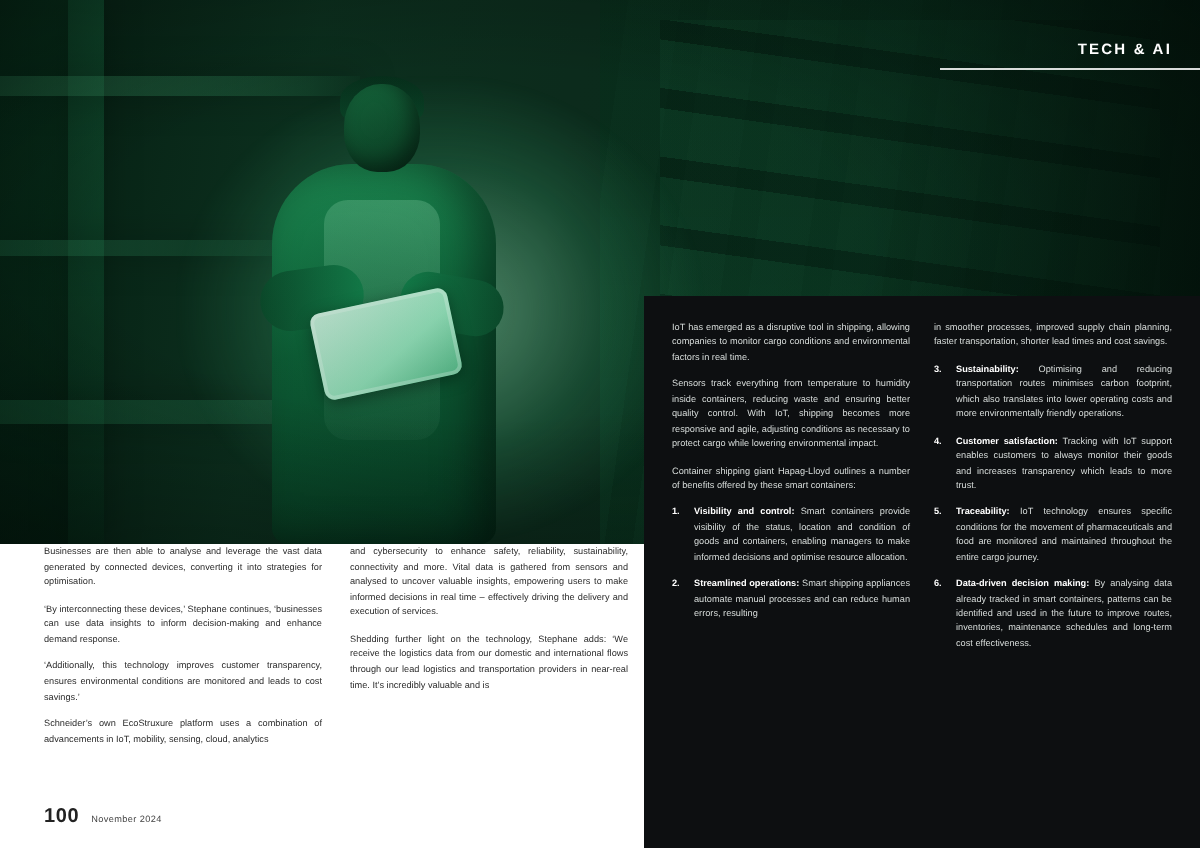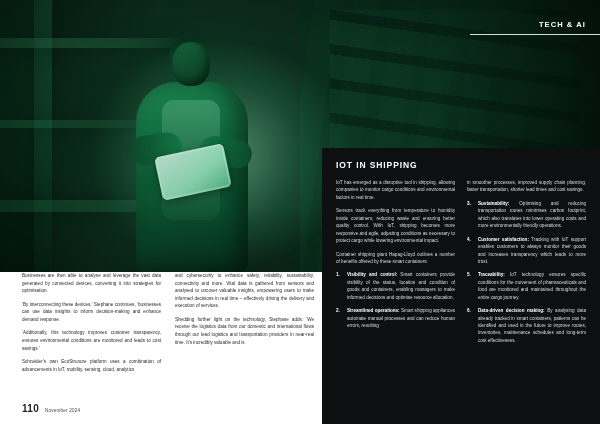--- a/index.html
+++ b/index.html
@@ -325,21 +325,20 @@
     </div>
     <div class="hero-bg2"></div>
     <div class="hero-vignette"></div>
 
     <div class="section-label">TECH &amp; AI</div>
     <div class="section-rule"></div>
   </div>
 
   <div class="panel">
     <div class="panel-inner">
-      <div class="panel-title">IOT IN SHIPPING</div>
       <div class="panel-cols">
 
         <div class="panel-col">
           <p>IoT has emerged as a disruptive tool in shipping, allowing companies to monitor cargo conditions and environmental factors in real time.</p>
           <p>Sensors track everything from temperature to humidity inside containers, reducing waste and ensuring better quality control. With IoT, shipping becomes more responsive and agile, adjusting conditions as necessary to protect cargo while lowering environmental impact.</p>
           <p>Container shipping giant Hapag-Lloyd outlines a number of benefits offered by these smart containers:</p>
           <ul class="panel-list">
             <li>
               <span class="li-num">1.</span>
               <span class="li-txt"><b>Visibility and control:</b> <span>Smart containers provide visibility of the status, location and condition of goods and containers, enabling managers to make informed decisions and optimise resource allocation.</span></span>
@@ -385,18 +384,18 @@
         <p>‘Additionally, this technology improves customer transparency, ensures environmental conditions are monitored and leads to cost savings.’</p>
         <p>Schneider’s own EcoStruxure platform uses a combination of advancements in IoT, mobility, sensing, cloud, analytics</p>
       </div>
       <div class="body-col">
         <p>and cybersecurity to enhance safety, reliability, sustainability, connectivity and more. Vital data is gathered from sensors and analysed to uncover valuable insights, empowering users to make informed decisions in real time – effectively driving the delivery and execution of services.</p>
         <p>Shedding further light on the technology, Stephane adds: ‘We receive the logistics data from our domestic and international flows through our lead logistics and transportation providers in near-real time. It’s incredibly valuable and is</p>
       </div>
     </div>
 
     <div class="footer">
-      <span class="page-num">110</span>
+      <span class="page-num">100</span>
       <span class="issue">November 2024</span>
     </div>
   </div>
 
 </div>
 
 </body></html>

